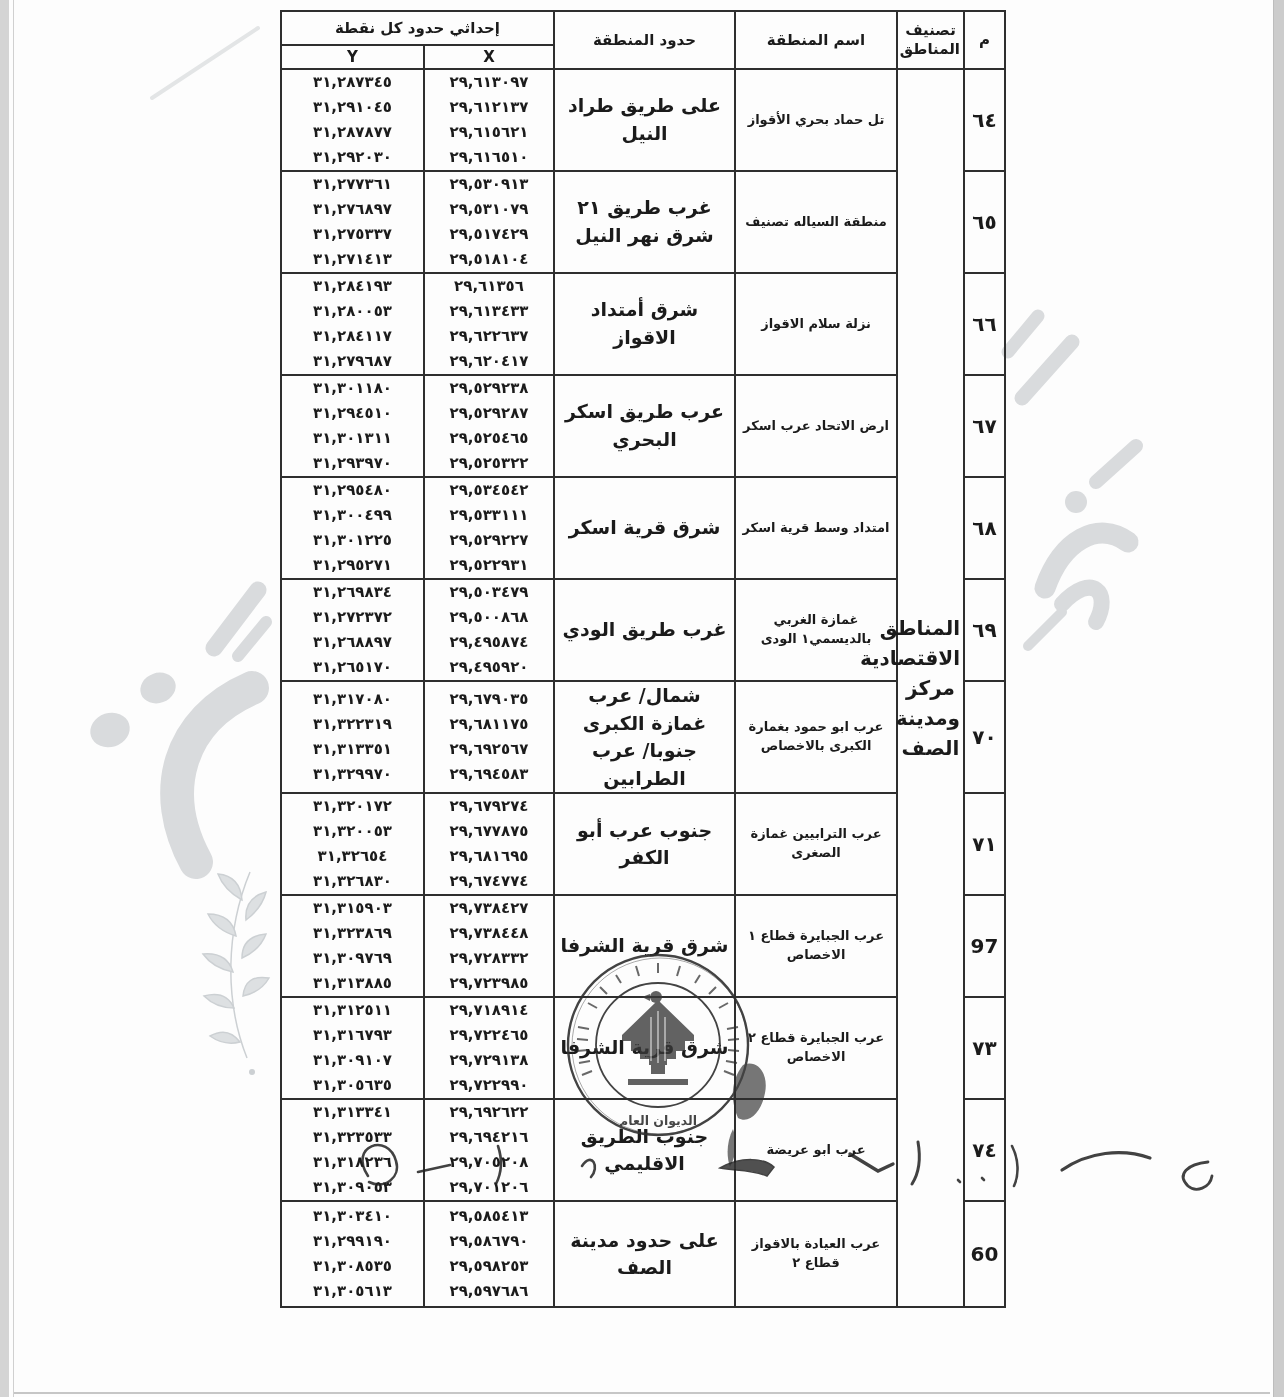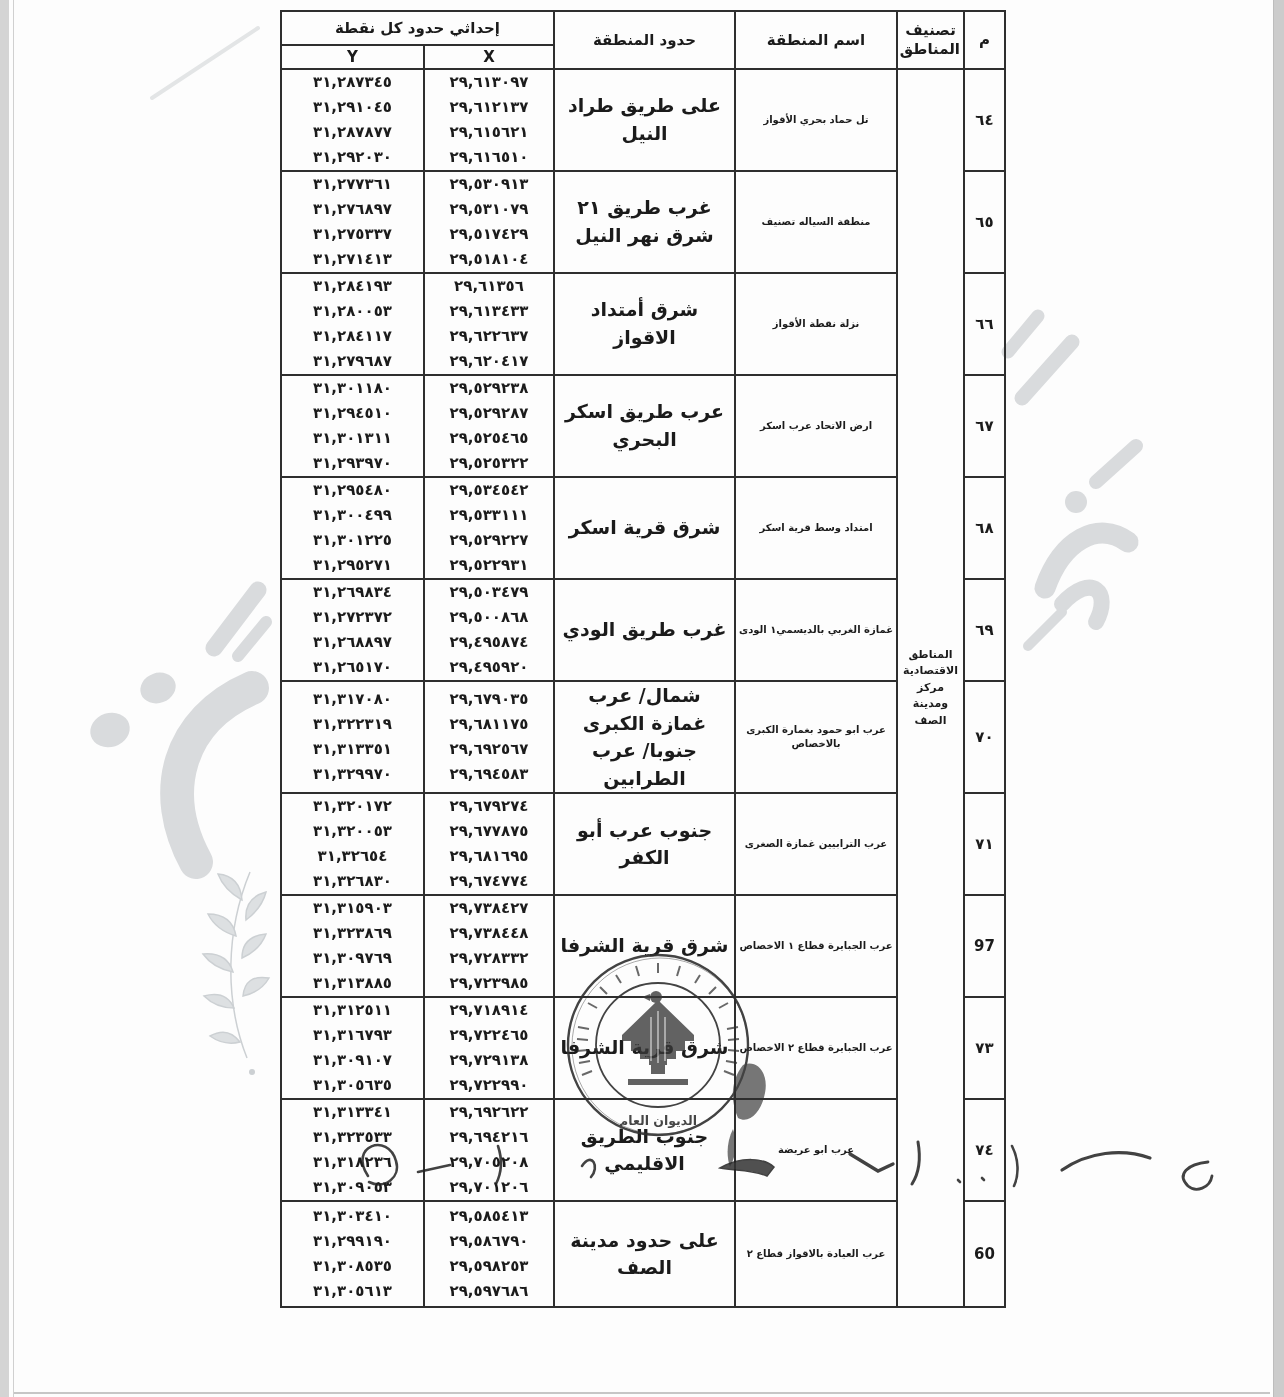--- a/index.html
+++ b/index.html
@@ -27,23 +27,23 @@
     width:724px;border-collapse:collapse;table-layout:fixed;
     direction:rtl;color:#1b1b1b;background:transparent;
   }
   table.data th, table.data td{
     border:2px solid #2e2e2e;
     padding:0 3px;text-align:center;vertical-align:middle;
     font-weight:bold;
   }
   thead th{font-size:15px;line-height:1.25;}
   tr.h1{height:34px;} tr.h2{height:24px;}
-  td.c-num{font-size:15px;}
-  td.c-class{font-size:11px;line-height:1.5;padding:0 2px;}
-  td.c-name{font-size:10px;line-height:1.45;padding:0 6px;}
+  td.c-num{font-size:20px;}
+  td.c-class{font-size:20px;line-height:1.5;padding:0 2px;}
+  td.c-name{font-size:13px;line-height:1.45;padding:0 6px;}
   td.c-bound{font-size:19px;line-height:1.45;padding:0 8px;}
   td.c-coord{padding:0;}
   td.c-coord div{height:25px;line-height:25px;font-size:15px;letter-spacing:.5px;}
   tbody tr:nth-child(1){height:102px;}
   tbody tr:nth-child(2){height:85px;}
   tbody tr:nth-child(3){height:82px;}
   tbody tr:nth-child(4){height:87px;}
   tbody tr:nth-child(5){height:86px;}
   tbody tr:nth-child(6){height:88px;}
   tbody tr:nth-child(7){height:92px;}
@@ -151,21 +151,21 @@
       <td class="c-coord">
         <div>٣١,٢٧٧٣٦١</div>
         <div>٣١,٢٧٦٨٩٧</div>
         <div>٣١,٢٧٥٣٣٧</div>
         <div>٣١,٢٧١٤١٣</div>
       </td>
     </tr>
         <tr>
       <td class="c-num">٦٦</td>
 
-      <td class="c-name">نزلة نقطة الأقواز</td>
+      <td class="c-name">نزلة سلام الاقواز</td>
       <td class="c-bound">شرق أمتداد الاقواز</td>
       <td class="c-coord">
         <div>٢٩,٦١٣٥٦</div>
         <div>٢٩,٦١٣٤٣٣</div>
         <div>٢٩,٦٢٢٦٣٧</div>
         <div>٢٩,٦٢٠٤١٧</div>
       </td>
       <td class="c-coord">
         <div>٣١,٢٨٤١٩٣</div>
         <div>٣١,٢٨٠٠٥٣</div>

